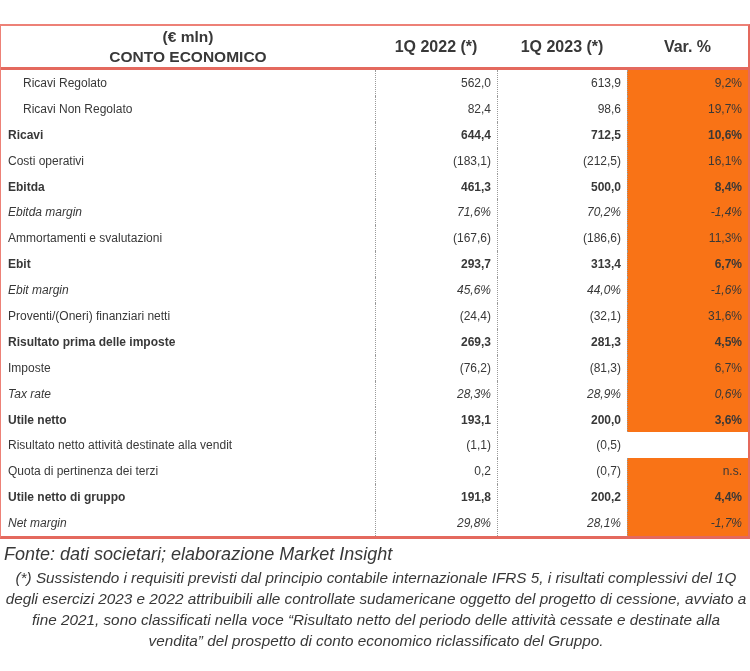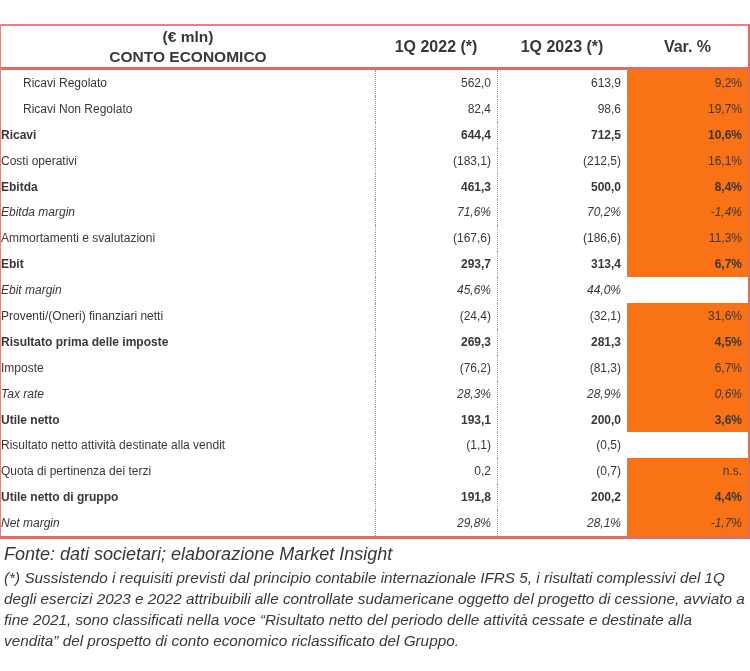--- a/index.html
+++ b/index.html
@@ -37,20 +37,21 @@
     display: grid;
     grid-template-columns: 374px 122px 130px 1fr;
     height: 25.9px;
     align-items: center;
     font-size: 12px;
   }
   .trow.bold { font-weight: bold; }
   .trow.italic { font-style: italic; }
   .td { height: 100%; display: flex; align-items: center; }
   .td-label {
+    padding-left: 7px;
     white-space: nowrap;
     overflow: hidden;
     justify-content: flex-start;
   }
   .td-label.indent { padding-left: 22px; }
   .td-num {
     justify-content: flex-end;
     padding-right: 6px;
     border-left: 1px dotted #9a9a9a;
     font-variant-numeric: tabular-nums;
@@ -65,21 +66,21 @@
     font-style: italic;
     font-size: 18px;
   }
   .footnote {
     position: absolute;
     left: 4px; top: 567px;
     width: 744px;
     font-style: italic;
     font-size: 15.3px;
     line-height: 21px;
-    text-align: left;
+    text-align: center;
   }
 </style>
 </head>
 <body>
 
 <div class="page">
 
   <div class="fin-table">
     <div class="thead">
       <div class="th th-label">
@@ -136,20 +137,21 @@
         <div class="trow bold">
           <div class="td td-label">Ebit</div>
           <div class="td td-num">293,7</div>
           <div class="td td-num">313,4</div>
           <div class="td td-num td-var">6,7%</div>
         </div>
         <div class="trow italic">
           <div class="td td-label">Ebit margin</div>
           <div class="td td-num">45,6%</div>
           <div class="td td-num">44,0%</div>
+          <div class="td td-num td-var">-1,6%</div>
         </div>
         <div class="trow normal">
           <div class="td td-label">Proventi/(Oneri) finanziari netti</div>
           <div class="td td-num">(24,4)</div>
           <div class="td td-num">(32,1)</div>
           <div class="td td-num td-var">31,6%</div>
         </div>
         <div class="trow bold">
           <div class="td td-label">Risultato prima delle imposte</div>
           <div class="td td-num">269,3</div>

